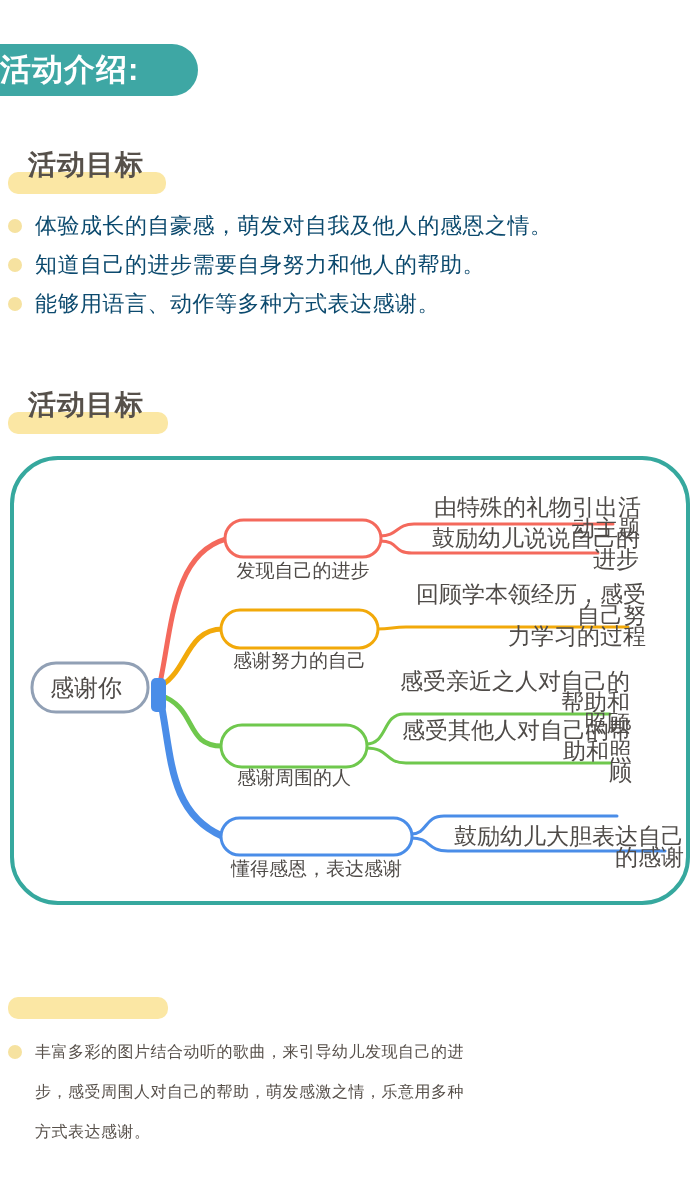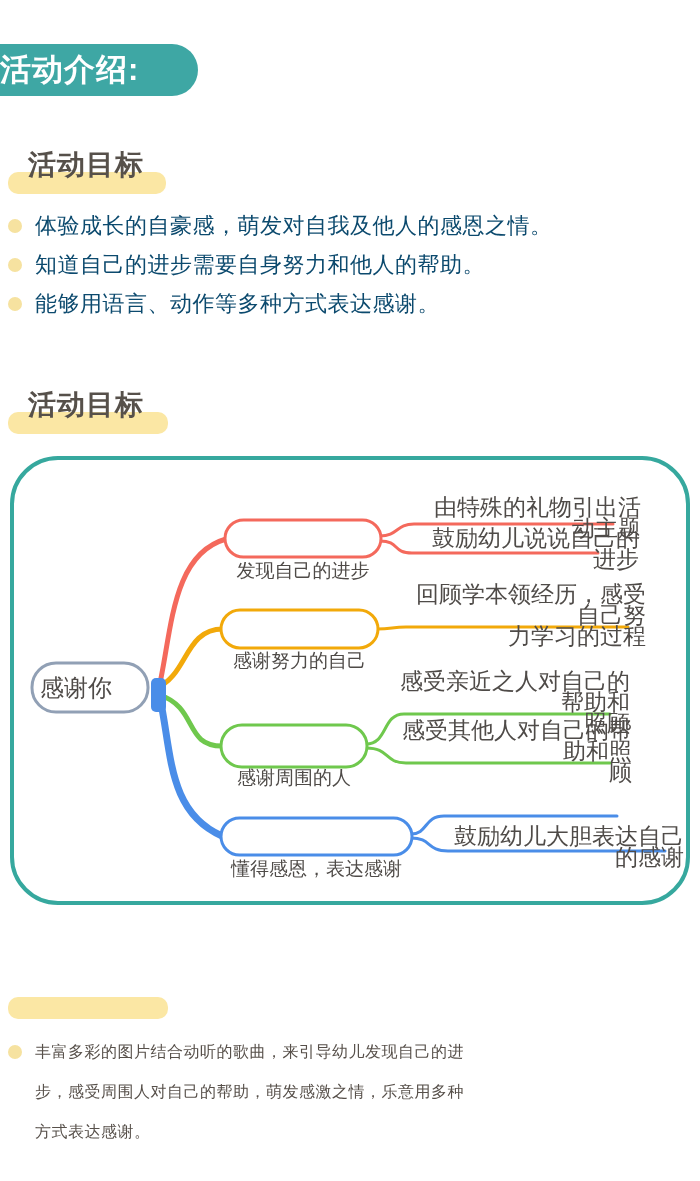--- a/index.html
+++ b/index.html
@@ -111,21 +111,21 @@
       <path d="M411,384 C428,384 424,366 444,366 L617,366" fill="none" stroke-width="3" stroke-linecap="round" stroke="#4A8DE8"></path>
       <path d="M411,388 C432,388 426,401 448,401 L665,401" fill="none" stroke-width="3" stroke-linecap="round" stroke="#4A8DE8"></path>
 
       <rect x="32" y="213" width="116" height="49" rx="24" fill="#ffffff" stroke-width="3" stroke="#91A0B5"></rect>
       <rect x="225" y="70" width="156" height="37" rx="18.5" fill="#ffffff" stroke-width="3" stroke="#F4695C"></rect>
       <rect x="221" y="160" width="157" height="38" rx="19" fill="#ffffff" stroke-width="3" stroke="#F2A90A"></rect>
       <rect x="221" y="275" width="146" height="42" rx="21" fill="#ffffff" stroke-width="3" stroke="#6FC84D"></rect>
       <rect x="221" y="368" width="191" height="37" rx="18.5" fill="#ffffff" stroke-width="3" stroke="#4A8DE8"></rect>
     </svg>
 
-    <div class="node-label root-label" style="left:18px;top:213px;width:116px;height:49px">感谢你</div>
+    <div class="node-label root-label" style="left:28px;top:213px;width:116px;height:49px">感谢你</div>
     <div class="node-label pill-label" style="left:225px;top:70px;width:156px;height:37px">发现自己的进步</div>
     <div class="node-label pill-label" style="left:221px;top:160px;width:157px;height:38px">感谢努力的自己</div>
     <div class="node-label pill-label" style="left:221px;top:275px;width:146px;height:42px">感谢周围的人</div>
     <div class="node-label pill-label" style="left:221px;top:368px;width:191px;height:37px">懂得感恩，表达感谢</div>
 
     <div class="sub-label" style="left:413px;top:47px;width:228px">
       <div>由特殊的礼物引出活动主题</div>
     </div>
     <div class="sub-label" style="left:411px;top:78px;width:228px">
       <div>鼓励幼儿说说自己的进步</div>

